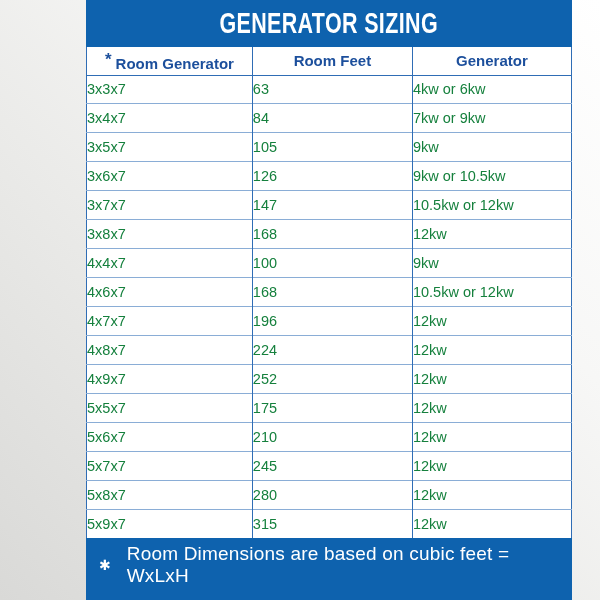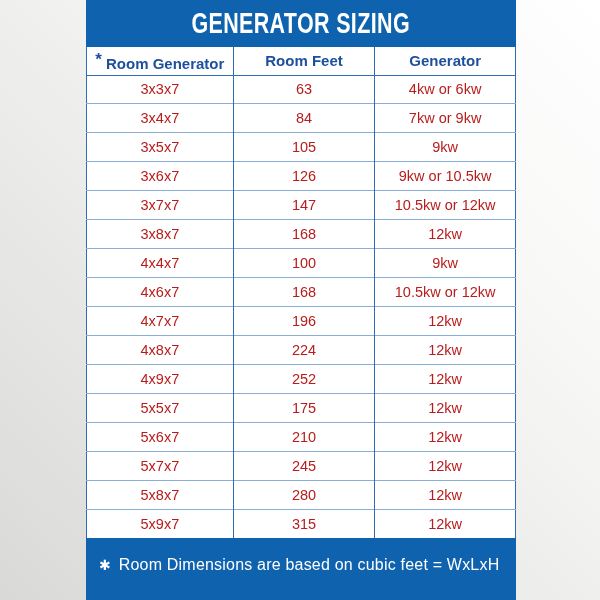--- a/index.html
+++ b/index.html
@@ -11,21 +11,21 @@
     width: 600px;
     height: 600px;
     overflow: hidden;
     background: linear-gradient(to top right, #d9d9d7 0%, #eaeae8 38%, #f7f7f6 68%, #ffffff 100%);
   }
 
   .panel {
     position: absolute;
     left: 86px;
     top: 0;
-    width: 430px;
+    width: 486px;
     height: 600px;
     display: flex;
     flex-direction: column;
     background: #ffffff;
   }
 
   .title-band {
     height: 47px;
     flex: 0 0 47px;
     background: #0e62ae;
@@ -60,23 +60,23 @@
   .sizing-table th {
     height: 28px;
     color: #1c4f9c;
     font-size: 15px;
     font-weight: bold;
     text-align: center;
     vertical-align: middle;
     border-bottom: 1px solid #2f6db5;
   }
   .sizing-table td {
-    color: #b91c1c;
+    color: #15803d;
     font-size: 14.5px;
-    text-align: center;
+    text-align: left;
     vertical-align: middle;
     border-top: 1px solid #8aadd6;
   }
   .sizing-table tbody tr:first-child td { border-top: none; }
   .sizing-table th + th,
   .sizing-table td + td { border-left: 1px solid #2f6db5; }
 
   .hdr-asterisk {
     font-weight: bold;
     font-size: 17px;
@@ -93,22 +93,23 @@
     padding-left: 13px;
     padding-bottom: 8px;
     color: #ffffff;
   }
   .footer-star {
     font-size: 14px;
     margin-right: 8px;
     line-height: 1;
   }
   .footer-text {
-    font-size: 16px;
+    font-size: 19px;
     letter-spacing: 0.2px;
+    margin-left: 8px;
   }
 </style>
 </head>
 <body>
 
 <div class="page">
   <div class="panel">
 
     <div class="title-band">
       <span class="title-text">GENERATOR SIZING</span>

